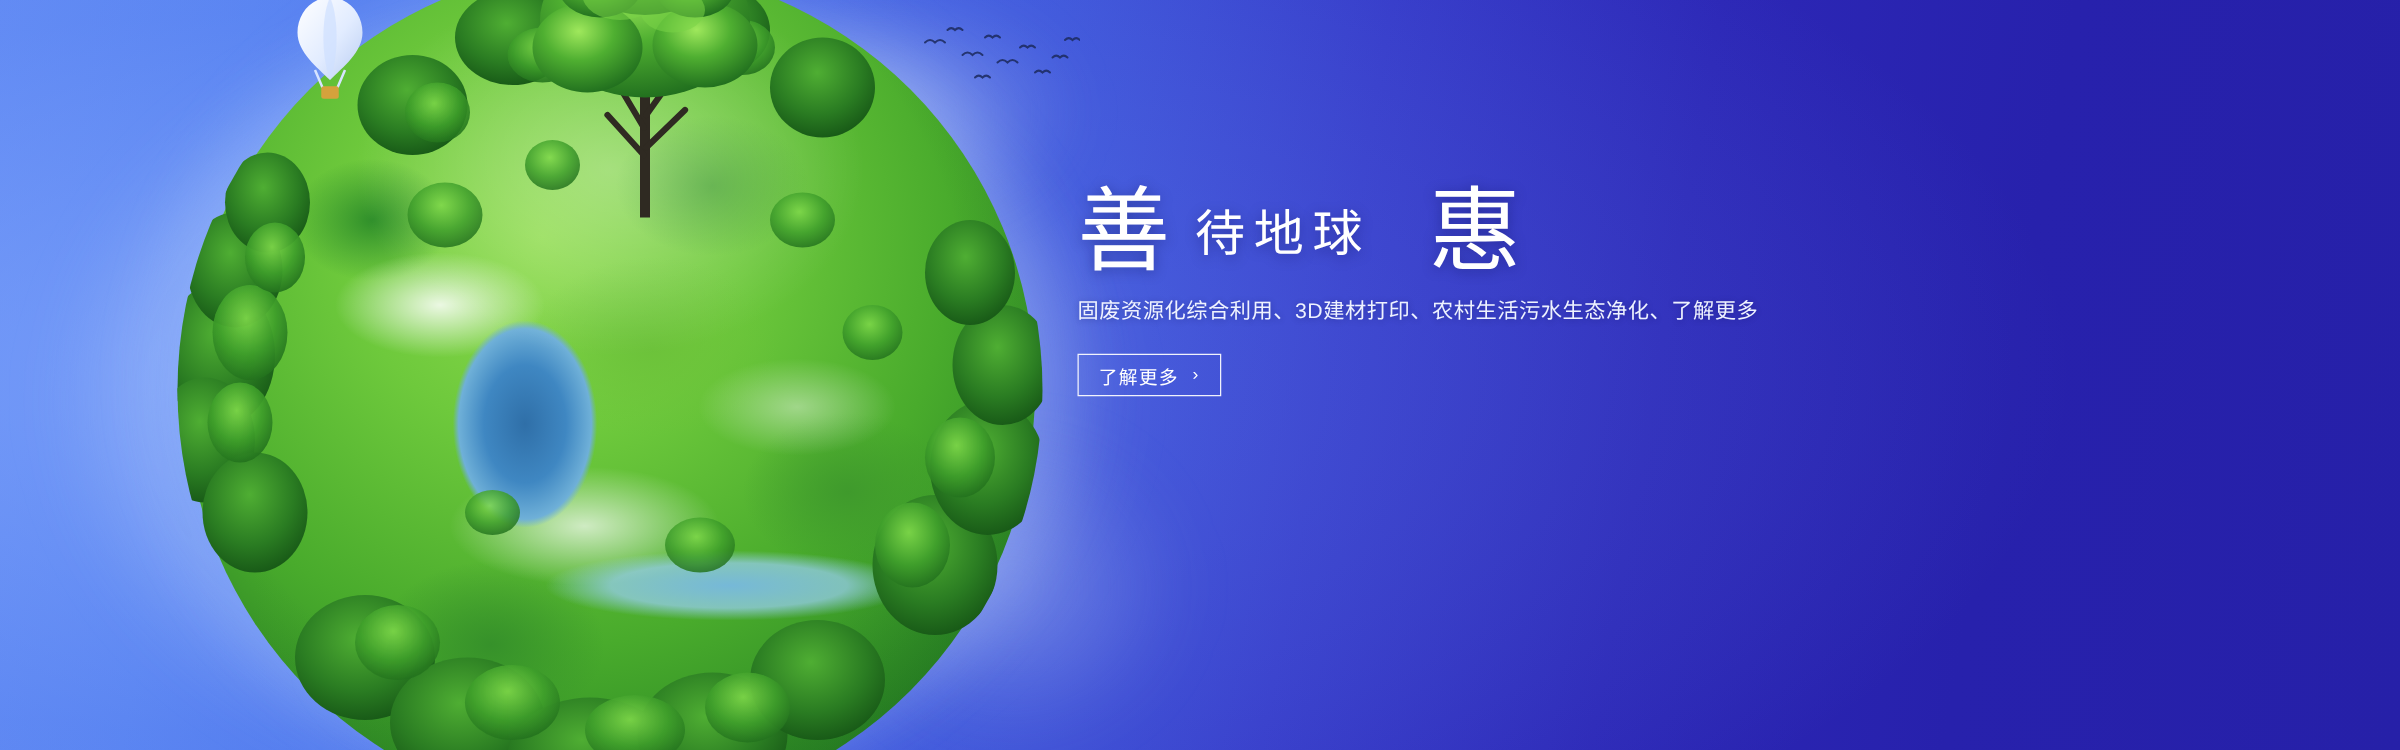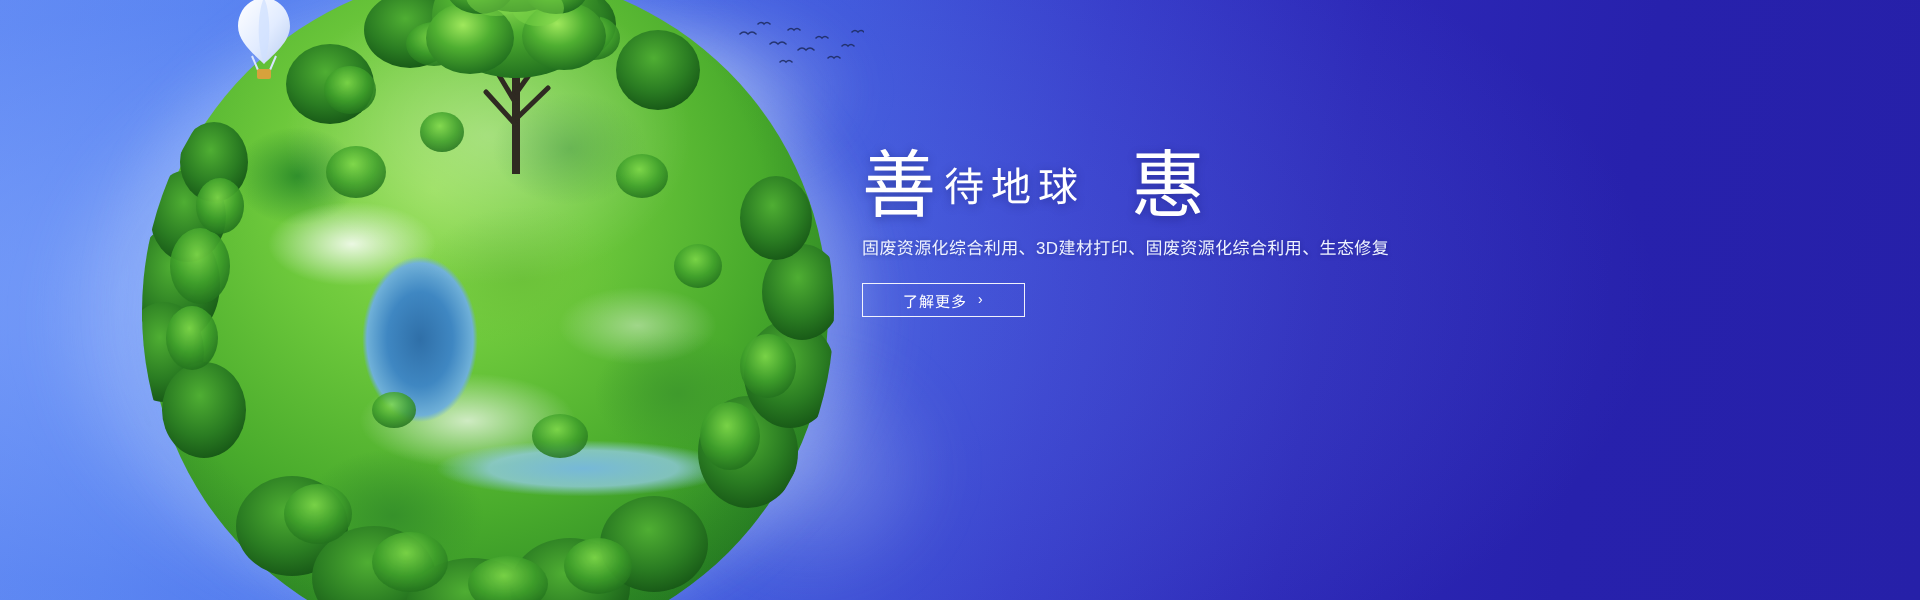--- a/index.html
+++ b/index.html
@@ -171,21 +171,21 @@
     position: relative;
     top: 6px;
   }
   .hl-small {
     font-size: 40px;
     line-height: 1;
     font-weight: 400;
     letter-spacing: 7px;
     position: relative;
     top: -6px;
-    margin-left: 8px;
+    margin-left: 20px;
     text-align: right;
   }
   .hl-gap { width: 46px; }
 
   .subtitle {
     margin-top: 24px;
     font-size: 25px;
     letter-spacing: 9px;
     font-weight: 400;
     color: #f2f5ff;
@@ -202,21 +202,21 @@
     text-shadow: 0 1px 5px rgba(10,12,70,0.30);
   }
 
   .cta {
     display: inline-flex;
     align-items: center;
     justify-content: center;
     gap: 11px;
     margin-top: 24px;
     height: 34px;
-    padding: 0 40px;
+    padding: 0 16px;
     border: 1px solid rgba(255,255,255,0.92);
     background: transparent;
     color: #ffffff;
     font-size: 15px;
     letter-spacing: 1px;
     cursor: pointer;
     font-family: inherit;
   }
   .cta .chev {
     font-size: 14px;
@@ -379,21 +379,21 @@
   <div class="content">
 
     <div class="headline">
       <span class="hl-big">善</span>
       <span class="hl-small">待地球</span>
       <span class="hl-gap"></span>
       <span class="hl-big">惠</span>
     </div>
 
 
-    <div class="desc">固废资源化综合利用、3D建材打印、固废资源化综合利用、生态修复</div>
+    <div class="desc">固废资源化综合利用、3D建材打印、农村生活污水生态净化、了解更多</div>
 
     <button class="cta">
       <span>了解更多</span>
       <span class="chev">›</span>
     </button>
 
   </div>
 </div>
 
 </body></html>

